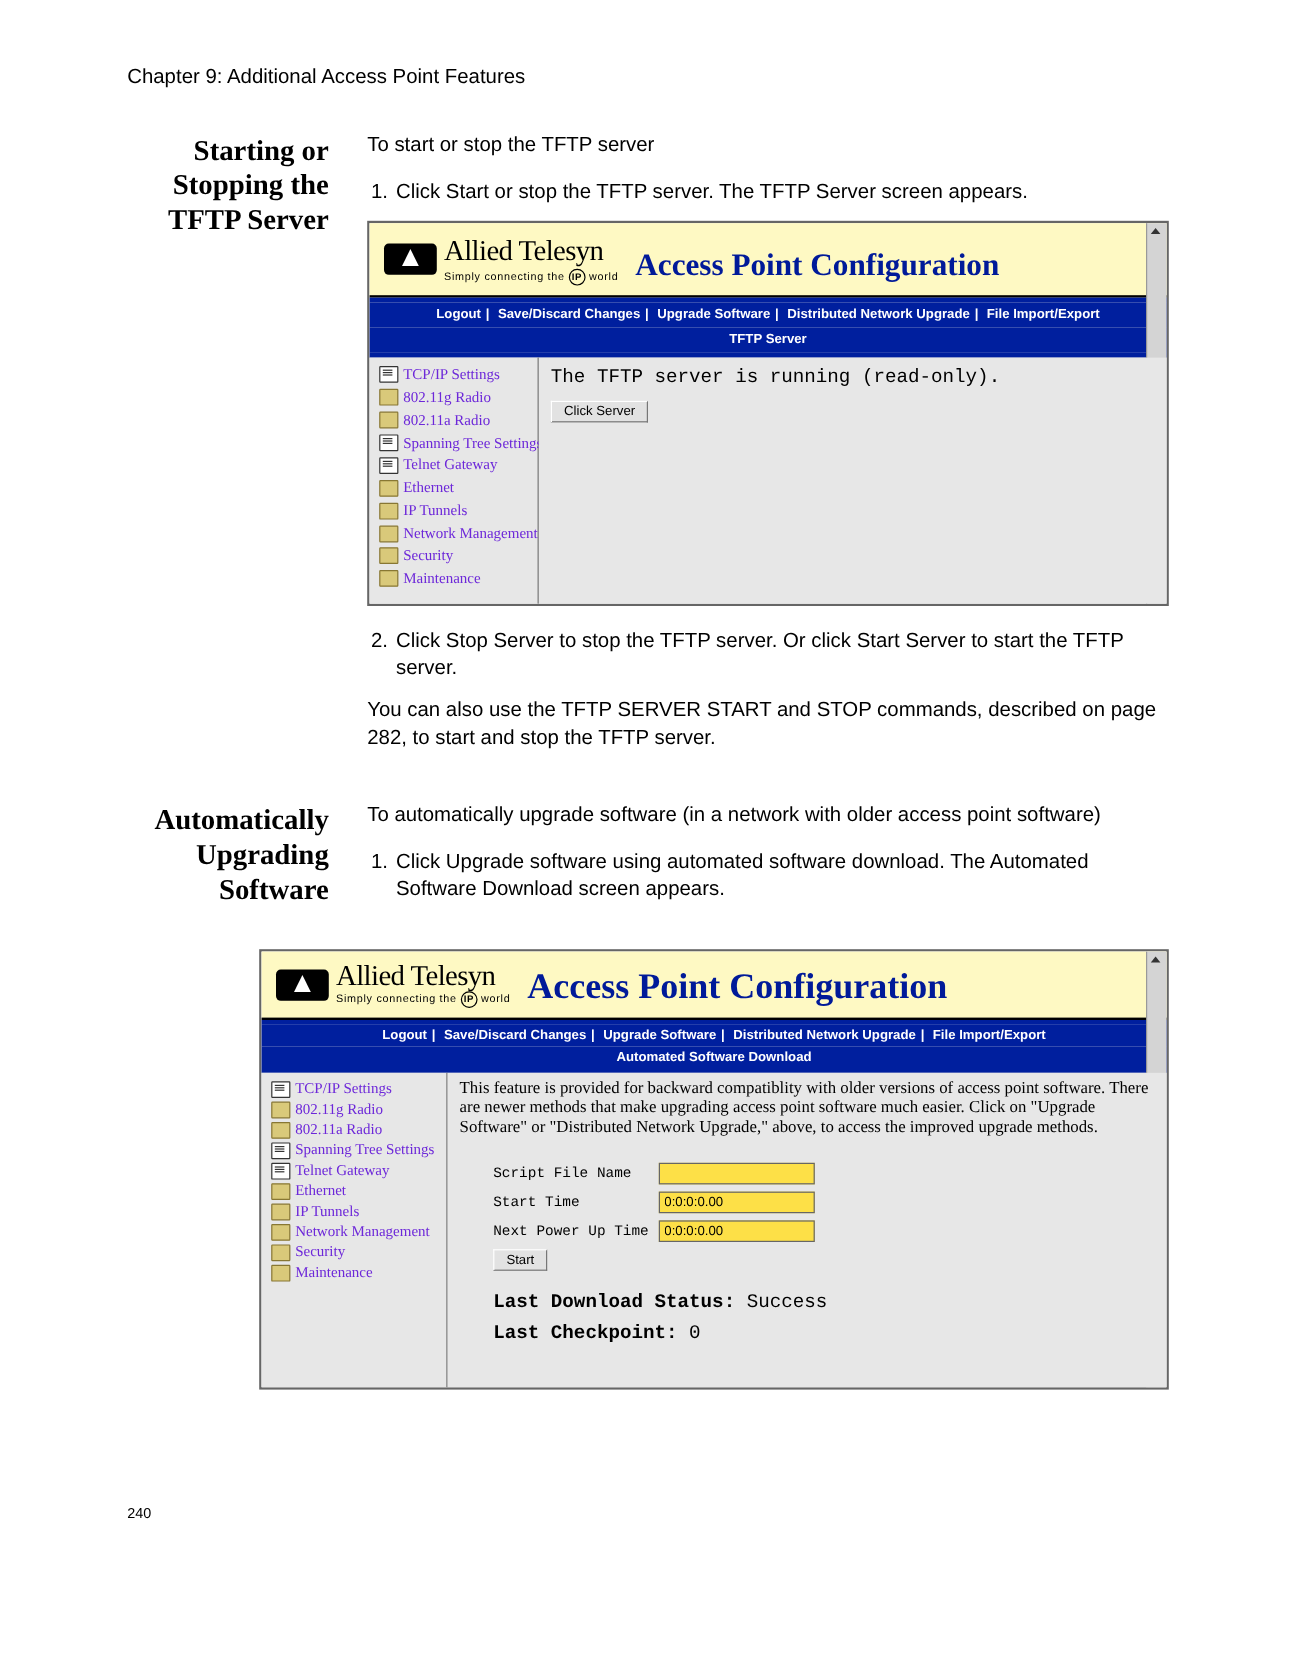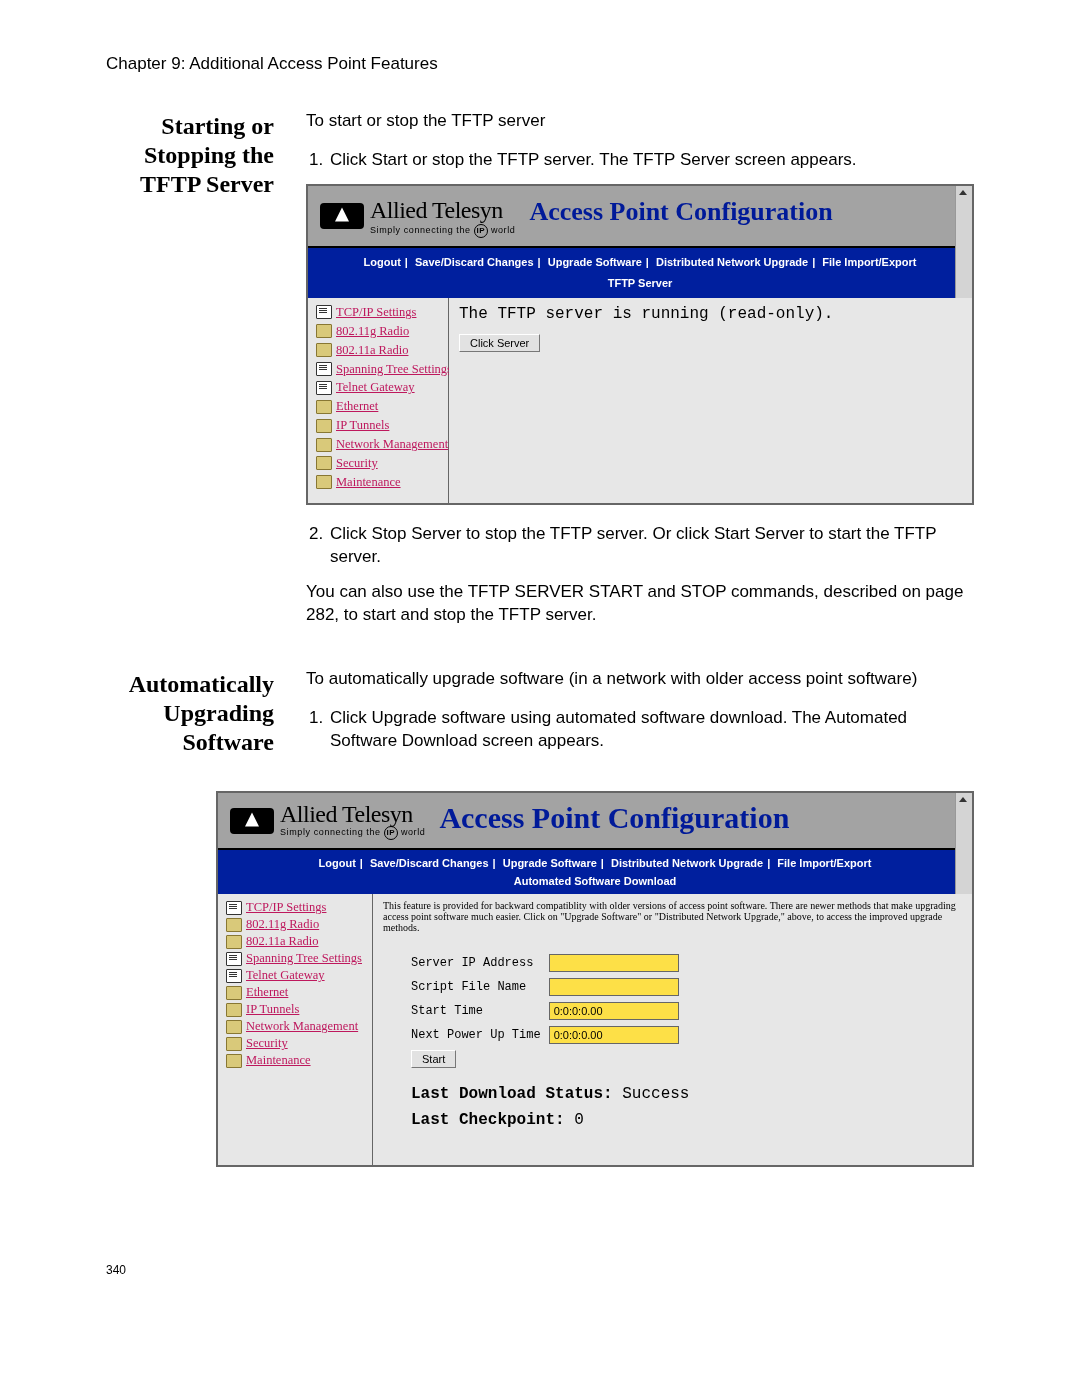--- a/index.html
+++ b/index.html
@@ -48,23 +48,23 @@
     border: 2px solid #666;
     background: #e7e7e7;
     margin: 6px 0 18px 0;
     font-size: 12px;
   }
   .shot-inner {
     background: #e7e7e7;
   }
   .shot-banner {
     display: flex;
-    align-items: flex-start;
+    align-items: flex-end;
     padding: 8px 16px 8px 12px;
-    background: #a3a3a3;
+    background: #fef9c3;
     border-bottom: 2px solid #000;
     gap: 14px;
   }
   .logo-block {
     display: flex;
     align-items: center;
     gap: 6px;
     font-family: Georgia, "Times New Roman", serif;
   }
   .logo-mark {
@@ -134,22 +134,21 @@
     width: 126px;
     padding: 6px 6px 10px 8px;
     border-right: 1px solid #666;
     background: #e7e7e7;
   }
   .sidebar.wide { width: 140px; }
   .sidebar ul { list-style: none; padding: 0; margin: 0; }
   .sidebar li {
     display: flex; align-items: center; gap: 4px;
     margin-bottom: 2px;
-    color: #be185d;
-    text-decoration: underline;
+    color: #6d28d9;
     font-size: 12.5px;
     white-space: nowrap;
   }
   .ico {
     width: 14px; height: 12px; flex: 0 0 14px;
     position: relative;
   }
   .ico-folder { background: #d9c97a; border: 1px solid #887733; border-radius: 1px; }
   .ico-doc {
     background: #fff; border: 1px solid #333; border-radius: 1px;
@@ -192,21 +191,21 @@
     background: #d4d4d4;
     border-left: 1px solid #999;
   }
   .scrollbar-stub::before, .scrollbar-stub::after {
     content: ""; position: absolute; left: 3px; width: 0; height: 0;
     border-left: 4px solid transparent; border-right: 4px solid transparent;
   }
   .scrollbar-stub::before { top: 4px; border-bottom: 5px solid #333; }
   .scrollbar-stub::after  { bottom: 4px; border-top: 5px solid #333; }
 
-  .note-text { font-family: "Times New Roman", serif; font-size: 10px; margin-bottom: 14px; }
+  .note-text { font-family: "Times New Roman", serif; font-size: 14px; margin-bottom: 14px; }
   .strong-lbl { font-weight: bold; }
 
   .shot2-bottom-space { min-height: 26px; }
 
   .pg-num {
     font-size: 12px;
     margin-top: 96px;
   }
 </style>
 </head>
@@ -393,24 +392,20 @@
                 <span class="ico ico-folder"></span>
                 <span>Maintenance</span>
               </li>
           </ul>
         </div>
         <div class="content-pane">
           <div class="note-text">This feature is provided for backward compatiblity with older versions of access point software. There are newer methods that make upgrading access point software much easier. Click on "Upgrade Software" or "Distributed Network Upgrade," above, to access the improved upgrade methods.</div>
 
           <table class="form-tbl" style="margin-left:28px; margin-top:18px;">
             <tbody>
-                <tr>
-              <td class="lbl">Server IP Address</td>
-              <td><input class="txt-in" value="" style=""></td>
-            </tr>
             <tr>
               <td class="lbl">Script File Name</td>
               <td><input class="txt-in" value="" style=""></td>
             </tr>
             <tr>
               <td class="lbl">Start Time</td>
               <td><input class="txt-in" value="0:0:0:0.00" style=""></td>
             </tr>
             <tr>
               <td class="lbl">Next Power Up Time</td>
@@ -429,15 +424,15 @@
           <div class="mono" style="margin-left:28px; margin-top:8px;">
             <span class="strong-lbl">Last Checkpoint:</span>
             <span>0</span>
           </div>
           <div class="shot2-bottom-space"></div>
         </div>
       </div>
     </div>
   </div>
 
-  <div class="pg-num">340</div>
+  <div class="pg-num">240</div>
 
 </div>
 
 </body></html>

